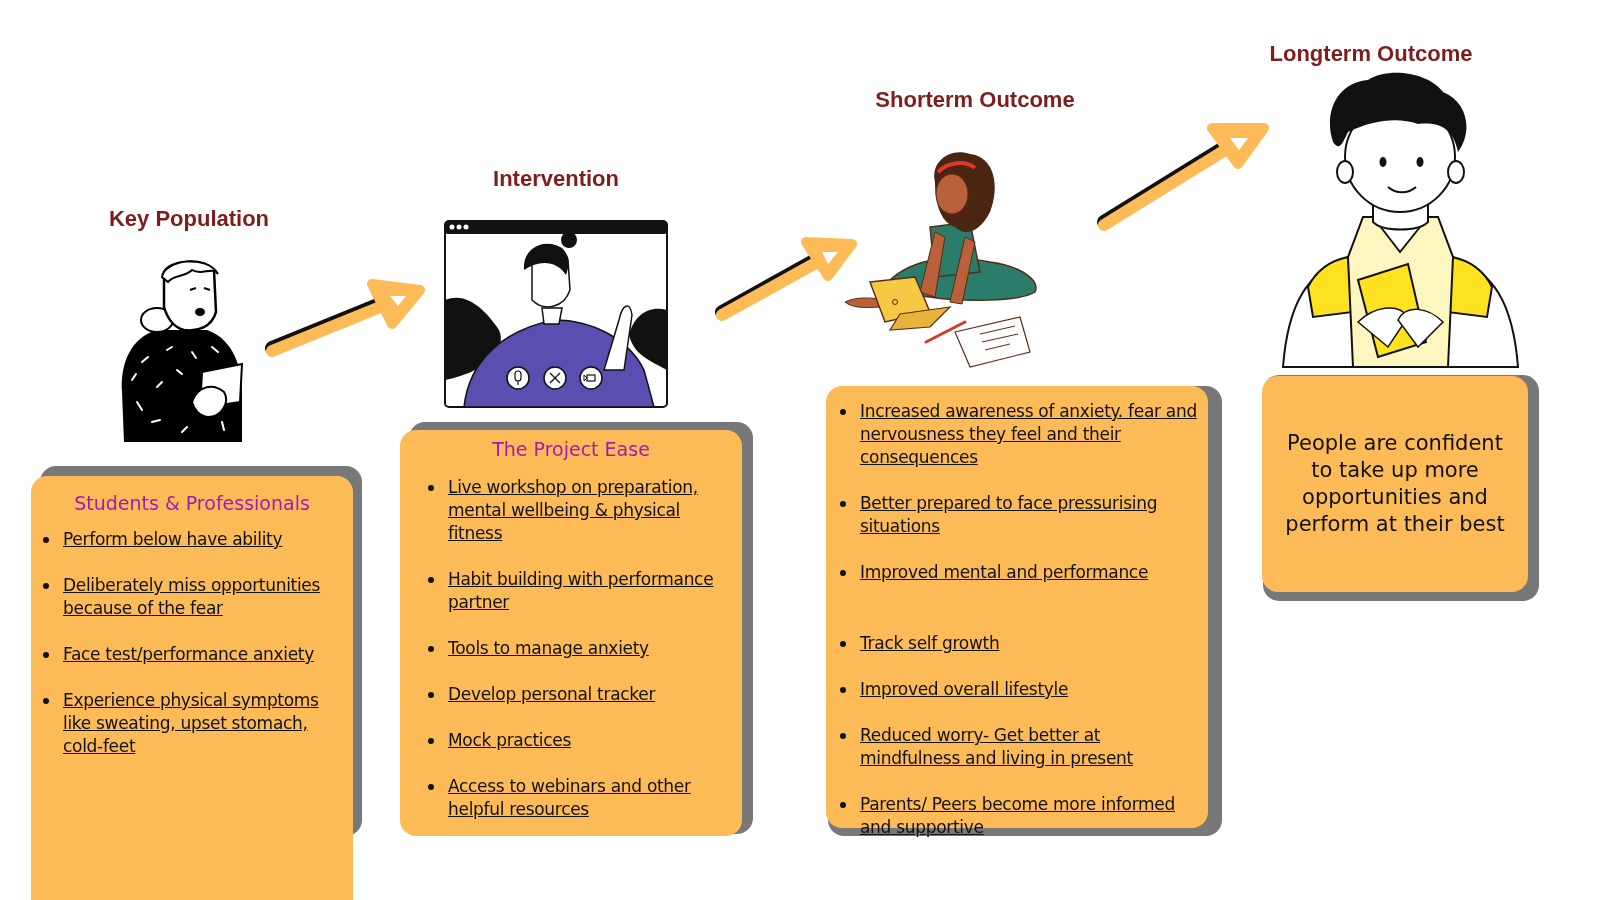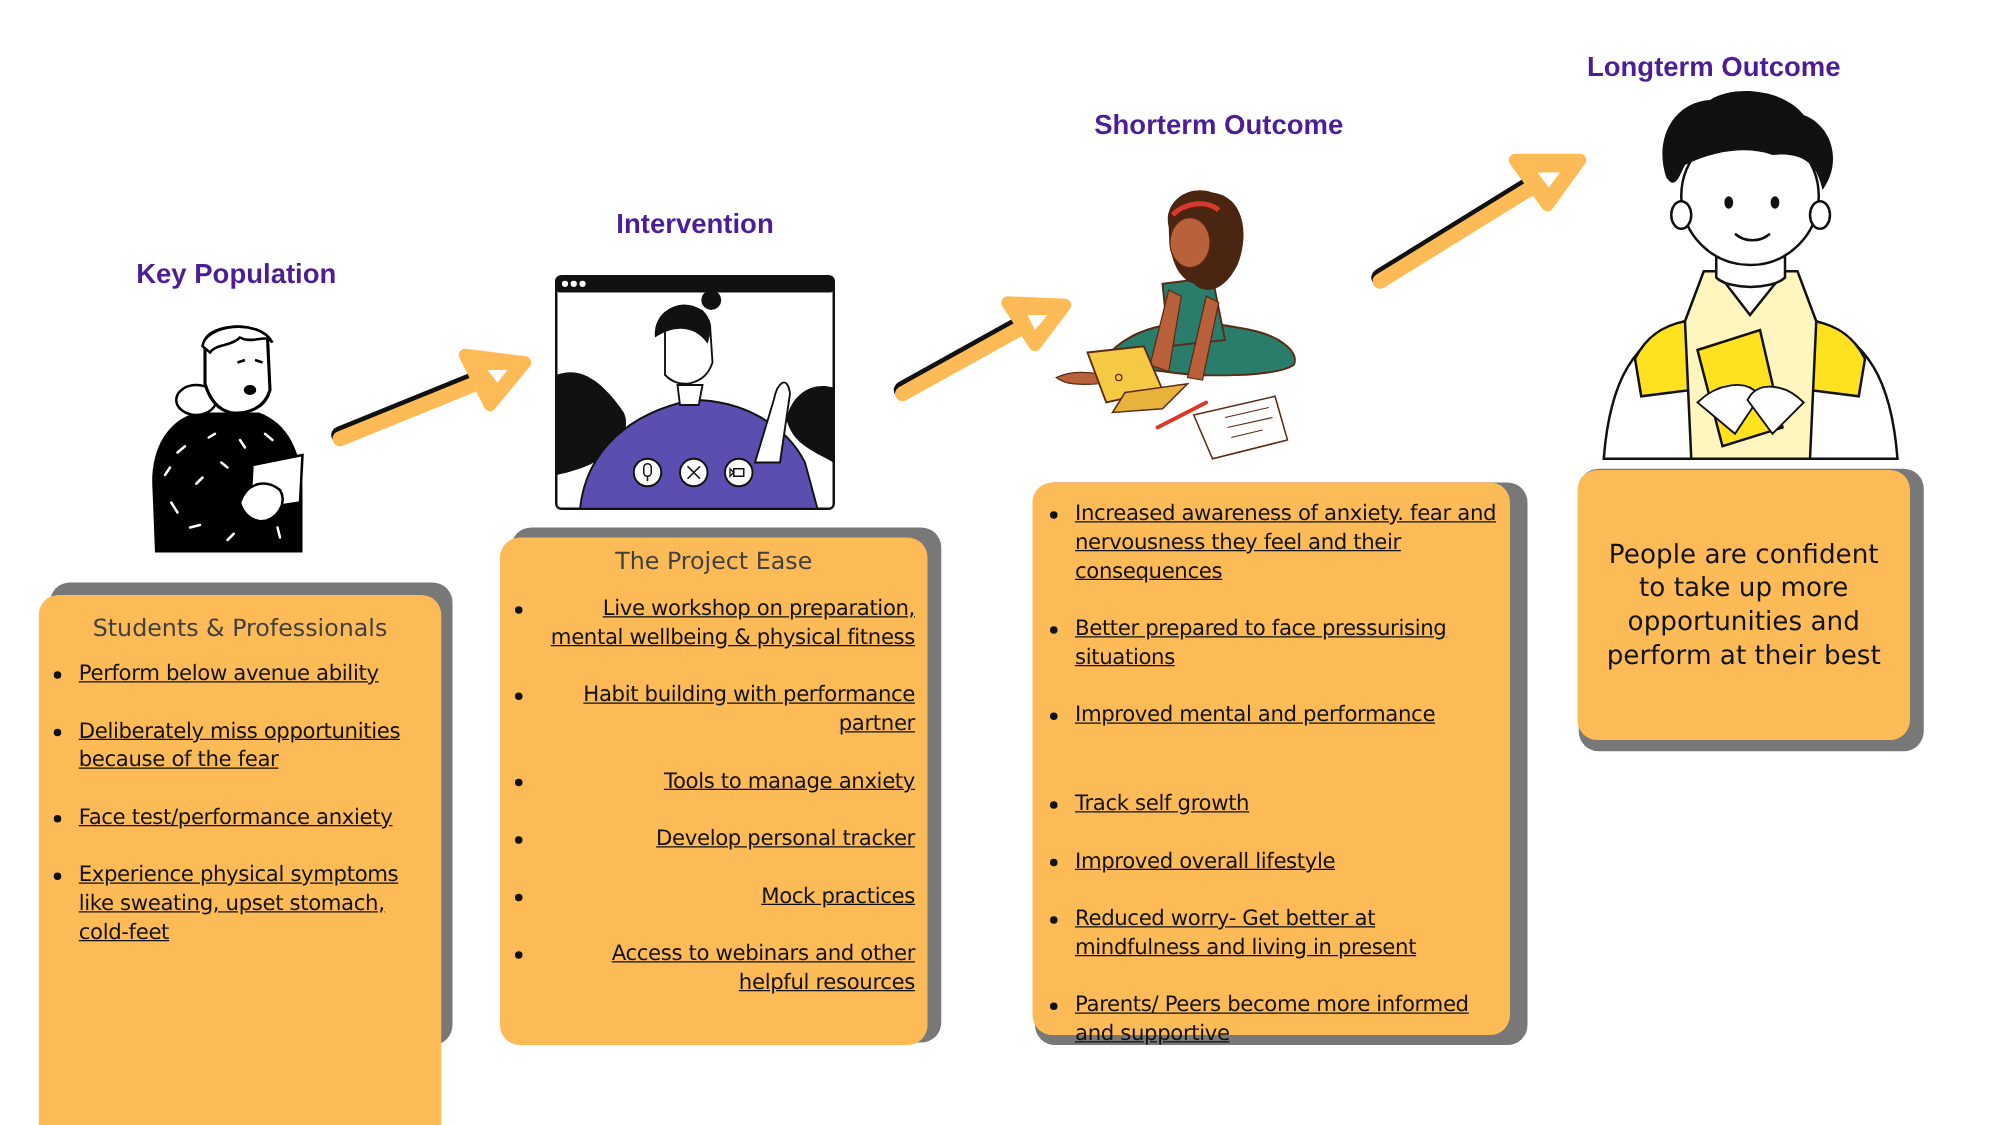--- a/index.html
+++ b/index.html
@@ -1,21 +1,21 @@
 <!DOCTYPE html>
 <html><head>
 <meta charset="utf-8">
 <style>
   html, body { margin:0; padding:0; background:#ffffff; }
   body { width:1600px; height:900px; position:relative; overflow:hidden; font-family:"DejaVu Sans", sans-serif; color:#111; }
-  .heading { position:absolute; font-family:"Liberation Sans", sans-serif; font-weight:bold; font-size:22px; color:#4c1d95; white-space:nowrap; transform:translateX(-50%); }
+  .heading { position:absolute; font-family:"Liberation Sans", sans-serif; font-weight:bold; font-size:22px; color:#7f1d1d; white-space:nowrap; transform:translateX(-50%); }
   .card-wrap { position:absolute; }
   .card-shadow { position:absolute; background:#787878; border-radius:16px; }
   .card { position:absolute; background:#FDBB58; border-radius:16px; box-sizing:border-box; }
-  .card-title { font-family:"DejaVu Sans", sans-serif; font-size:19px; text-align:center; color:#404040; }
+  .card-title { font-family:"DejaVu Sans", sans-serif; font-size:19px; text-align:center; color:#a21caf; }
   .card ul { list-style:none; margin:0; padding:0;text-decoration:underline; }
   .card li { position:relative; font-size:17px; line-height:23px; padding-left:32px; color:#111; font-family:"DejaVu Sans", sans-serif; letter-spacing:-0.3px; }
   .card li::before { content:""; position:absolute; left:12px; top:9px; width:6px; height:6px; border-radius:50%; background:#111; }
   .illus { position:absolute; }
   .arrow { position:absolute; }
 </style>
 </head>
 <body>
 
 <div class="heading" style="left:189px; top:206px;">Key Population</div>
@@ -142,33 +142,33 @@
   <line x1="14" y1="109" x2="145" y2="28" stroke="#FDBB58" stroke-width="12" stroke-linecap="round"></line>
   <path d="M122 12 L174 12 L148 48 Z" fill="#FDBB58" stroke="#FDBB58" stroke-width="10" stroke-linejoin="round"></path>
   <path d="M140 22 L158 22 L149 34 Z" fill="#fff"></path>
 </svg>
 
 <div class="card-wrap">
   <div class="card-shadow" style="left:40px; top:466px; width:322px; height:370px;"></div>
   <div class="card" style="left:31px; top:476px; width:322px; height:458px; padding-top:16px;">
     <div class="card-title" style="margin-bottom:14px;">Students &amp; Professionals</div>
     <ul style="padding-right:12px;">
-      <li style="margin-bottom:23px;">Perform below avenue ability</li>
+      <li style="margin-bottom:23px;">Perform below have ability</li>
       <li style="margin-bottom:23px;">Deliberately miss opportunities because of the fear</li>
       <li style="margin-bottom:23px;">Face test/performance anxiety</li>
       <li style="margin-bottom:23px;">Experience physical symptoms like sweating, upset stomach, cold-feet</li>
     </ul>
   </div>
 </div>
 
 <div class="card-wrap">
   <div class="card-shadow" style="left:409px; top:422px; width:344px; height:412px;"></div>
   <div class="card" style="left:400px; top:430px; width:342px; height:406px; padding-top:8px;">
     <div class="card-title" style="margin-bottom:16px;">The Project Ease</div>
-    <ul style="padding-right:10px;text-align:right;">
+    <ul style="padding-left:16px; padding-right:10px;">
       <li style="margin-bottom:23px;">Live workshop on preparation, mental wellbeing &amp; physical fitness</li>
       <li style="margin-bottom:23px;">Habit building with performance partner</li>
       <li style="margin-bottom:23px;">Tools to manage anxiety</li>
       <li style="margin-bottom:23px;"> Develop personal tracker</li>
       <li style="margin-bottom:23px;">Mock practices</li>
       <li>Access to webinars and other helpful resources</li>
     </ul>
   </div>
 </div>
 

